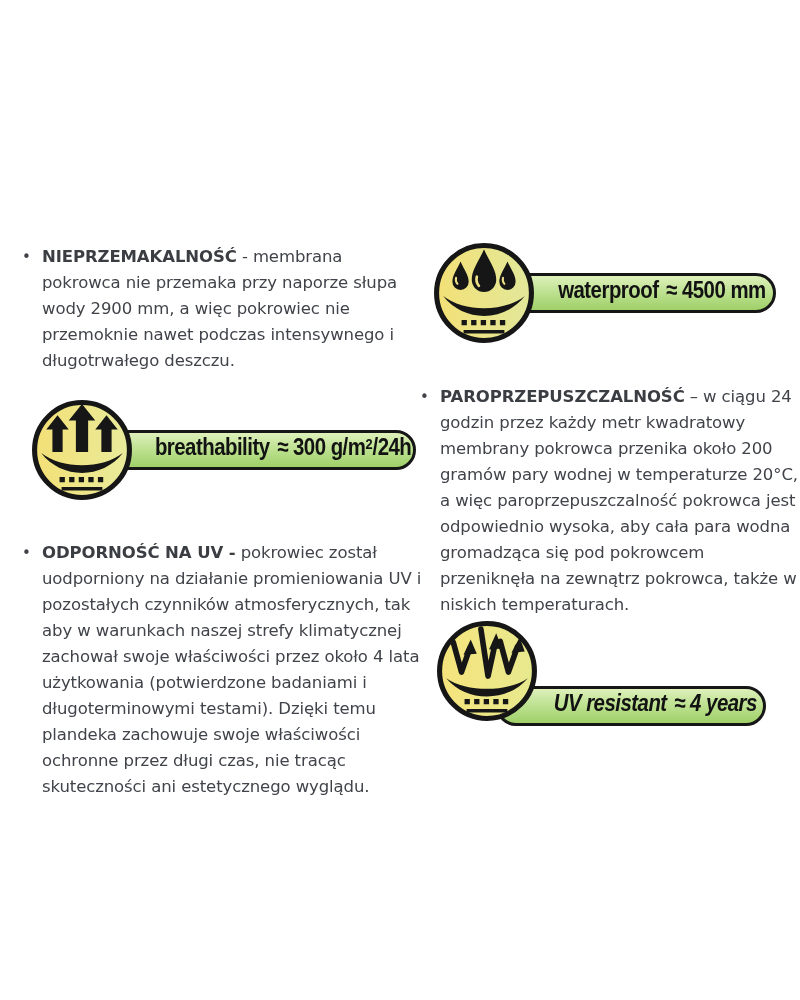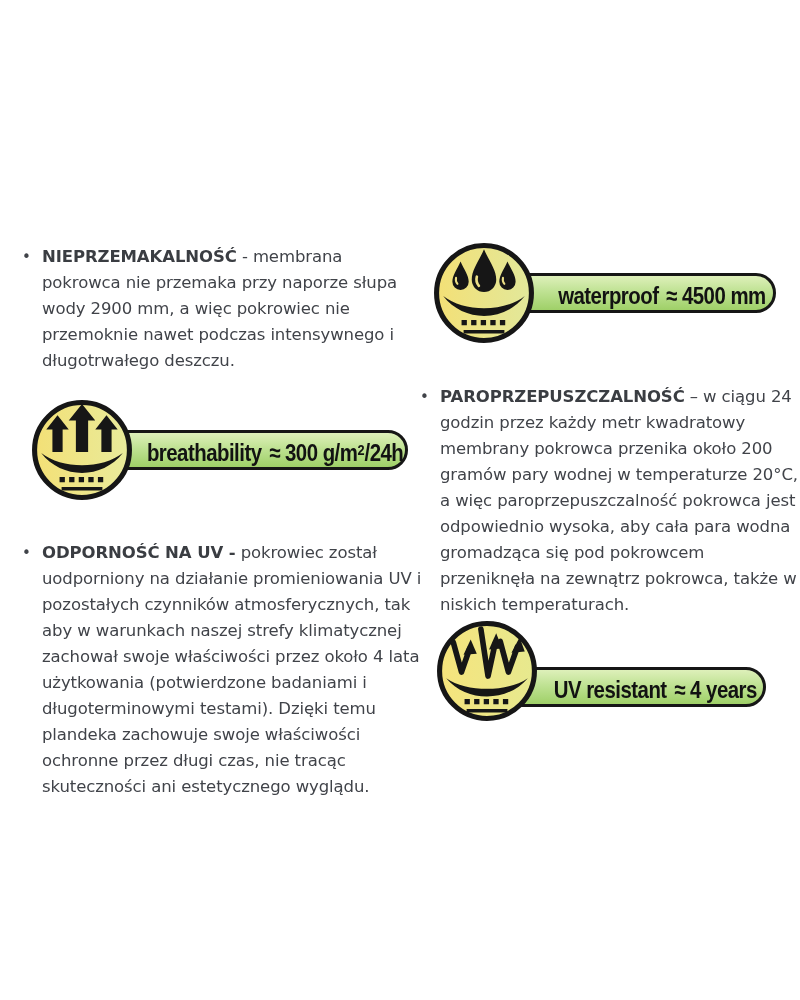--- a/index.html
+++ b/index.html
@@ -11,36 +11,36 @@
   .dot{flex:none;width:20px;font-size:15px;line-height:26px;}
   .ptext{flex:1;}
   .term{font-weight:bold;color:#3a3d42;}
   #para-waterproof{left:22px;top:244px;width:400px;}
   #para-vapour{left:420px;top:384px;width:378px;}
   #para-uv{left:22px;top:540px;width:402px;}
 
   
   .badge-circle{position:absolute;width:102px;height:102px;z-index:2;}
   .pill{position:absolute;z-index:1;height:40px;box-sizing:border-box;
-        display:flex;align-items:flex-end;justify-content:center;
+        display:flex;align-items:flex-start;justify-content:center;
         background:linear-gradient(180deg,#def0ba 0%,#bfe293 45%,#9fd068 100%);
         border:3px solid #161616;border-radius:21px;
         color:#121212;font-family:"Liberation Sans",sans-serif;font-weight:bold;font-size:24px;}
   .pill-text{display:inline-flex;align-items:baseline;white-space:nowrap;
              transform:scaleX(0.85);transform-origin:55% 50%;letter-spacing:-0.6px;}
   .pill-label{margin-right:9px;}
   .pill-approx{margin-right:6px;}
   .sup{font-size:15px;position:relative;top:-6px;letter-spacing:0;}
 
   #circle-waterproof{left:433px;top:242px;}
   #pill-waterproof{left:495px;top:273px;width:281px;padding-left:50px;}
   #circle-breathability{left:31px;top:399px;}
-  #pill-breathability{left:92px;top:430px;width:316px;padding-left:46px;}
+  #pill-breathability{left:100px;top:430px;width:316px;padding-left:46px;}
   #circle-uv{left:436px;top:620px;}
-  #pill-uv{left:496px;top:667px;width:270px;padding-left:44px;}
+  #pill-uv{left:496px;top:686px;width:270px;padding-left:44px;font-style:italic;}
 </style>
 </head>
 <body>
 
 <div class="canvas">
 
   <div class="para" id="para-waterproof">
     <span class="dot">•</span>
     <span class="ptext"><span class="term">NIEPRZEMAKALNOŚĆ</span><span> - membrana pokrowca nie przemaka przy naporze słupa wody 2900 mm, a więc pokrowiec nie przemoknie nawet podczas intensywnego i długotrwałego deszczu.</span></span>
   </div>

